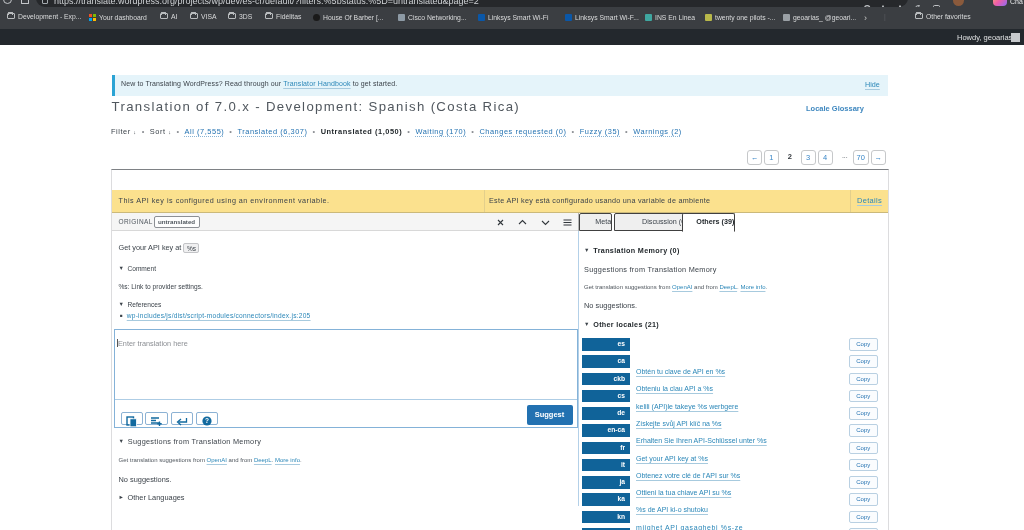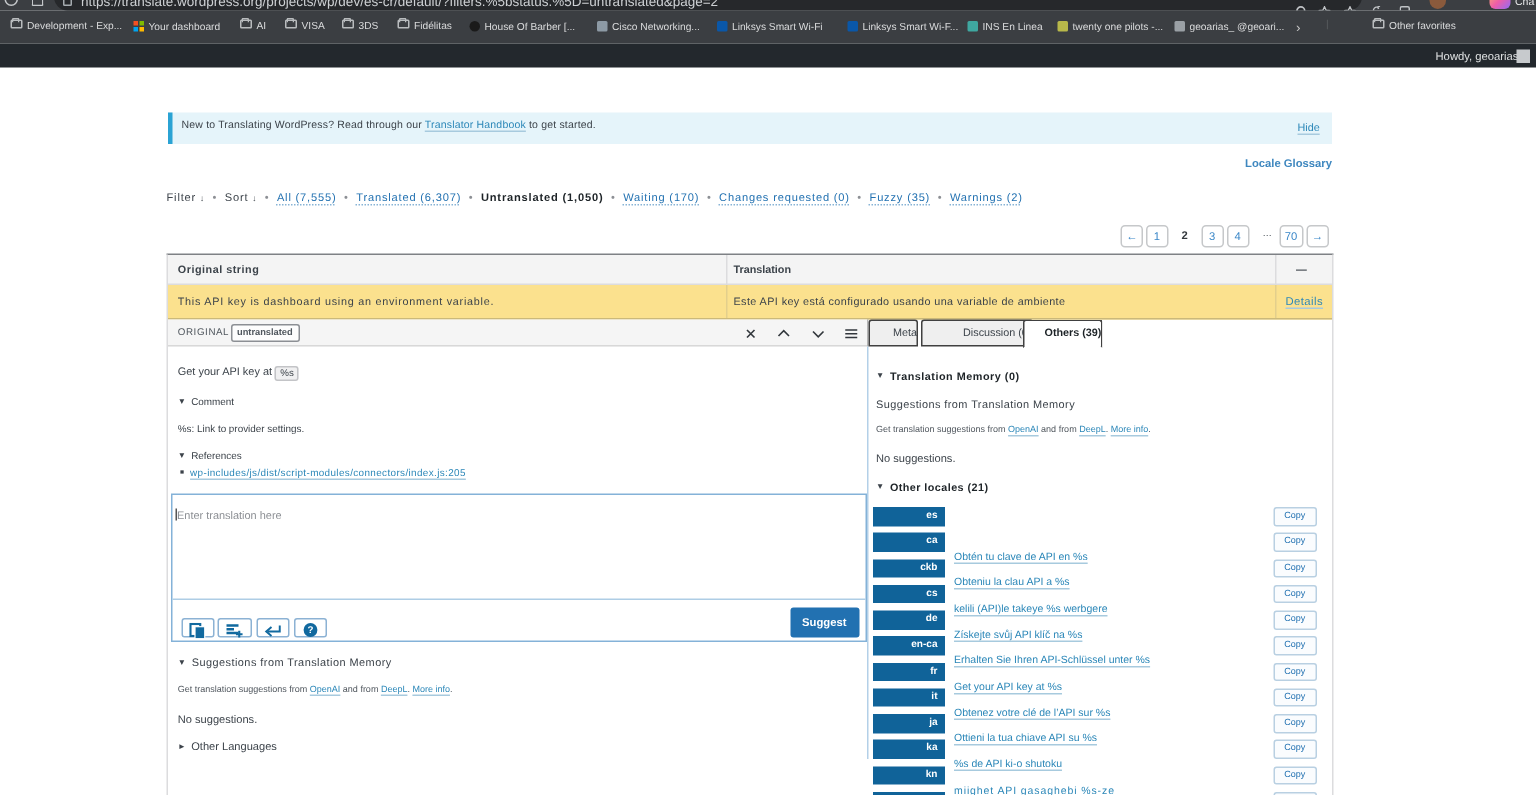--- a/index.html
+++ b/index.html
@@ -102,45 +102,39 @@
 
   <div class="abs" id="adminbar"></div>
   <div class="abs" id="howdy">Howdy, geoarias</div>
   <div class="abs" id="avatar"></div>
 
 
   <div class="abs" id="notice"></div>
   <div class="abs" style="left:121px; top:79.8px; font-size:7px; letter-spacing:0.12px; color:#3c434a;">New to Translating WordPress? Read through our <a class="lnk" href="#">Translator Handbook</a> to get started.</div>
   <div class="abs" style="left:865px; top:79.8px; font-size:7.2px;"><a class="lnk" href="#">Hide</a></div>
 
-  <div class="abs" style="top:103.5px; left:806px; width:82px; text-align:right; font-size:7.5px; font-weight:bold;"><a href="#" style="color:#3e87bf;">Locale Glossary</a></div>
+  <h1 class="abs" id="h1">Translation of 7.0.x - Development: Spanish (Costa Rica)</h1>
+  <div class="abs" style="top:103.5px; left:806px; width:82px; font-size:7.5px; font-weight:bold;"><a href="#" style="color:#3e87bf;">Locale Glossary</a></div>
 
   <div class="abs" id="filters">
     <span>Filter <span style="font-size:5.5px">↓</span></span><span class="sep">•</span><span>Sort <span style="font-size:5.5px">↓</span></span><span class="sep">•</span><a class="blue" href="#">All (7,555)</a><span class="sep">•</span><a class="blue" href="#">Translated (6,307)</a><span class="sep">•</span><span style="font-weight:bold; color:#1d2327;">Untranslated (1,050)</span><span class="sep">•</span><a class="blue" href="#">Waiting (170)</a><span class="sep">•</span><a class="blue" href="#">Changes requested (0)</a><span class="sep">•</span><a class="blue" href="#">Fuzzy (35)</a><span class="sep">•</span><a class="blue" href="#">Warnings (2)</a>
   </div>
 
   <div class="pgbox" style="left:746.8px; width:15.6px;">←</div>
   <div class="pgbox" style="left:763.9px; width:14.7px;">1</div>
   <div class="abs" style="left:787.7px; top:152px; font-size:7.5px; font-weight:bold; color:#32373c;">2</div>
   <div class="pgbox" style="left:800.6px; width:15.1px;">3</div>
   <div class="pgbox" style="left:817.5px; width:15.1px;">4</div>
   <div class="abs" style="left:841.9px; top:152px; font-size:7px; color:#50575e;">...</div>
   <div class="pgbox" style="left:852.8px; width:15.9px;">70</div>
   <div class="pgbox" style="left:870.5px; width:15.6px;">→</div>
 
   <div class="abs" id="tbl">
-    <div class="abs" id="thead">
-      <div class="abs" style="left:6.5px; top:4.5px; font-size:7.2px; letter-spacing:0.35px; font-weight:bold; color:#3c434a;">Original string</div>
-      <div class="abs" style="left:377px; top:4.5px; font-size:7.2px; font-weight:bold; color:#3c434a;">Translation</div>
-      <div class="abs" style="left:752px; top:4.5px; font-size:7.2px; font-weight:bold; color:#3c434a;">—</div>
-      <div class="vline" style="left:372px; top:0; height:20px;"></div>
-      <div class="vline" style="left:738px; top:0; height:20px;"></div>
-    </div>
     <div class="abs" id="yrow">
-      <div class="abs" style="left:6.5px; top:5.5px; font-size:7.2px; letter-spacing:0.5px; color:#3c434a;">This API key is dashboard using an environment variable.</div>
+      <div class="abs" style="left:6.5px; top:5.5px; font-size:7.2px; letter-spacing:0.5px; color:#3c434a;">This API key is configured using an environment variable.</div>
       <div class="abs" style="left:377px; top:5.5px; font-size:7.2px; letter-spacing:0.28px; color:#3c434a;">Este API key está configurado usando una variable de ambiente</div>
       <div class="abs" style="left:745px; top:5.5px; font-size:7.5px; letter-spacing:0.3px;"><a class="lnk" href="#">Details</a></div>
       <div class="vline" style="left:372px; top:0; height:21.5px; background:#e3cf8c;"></div>
       <div class="vline" style="left:738px; top:0; height:21.5px; background:#e3cf8c;"></div>
     </div>
 
     <div class="abs" id="origbar">
       <div class="abs" style="left:6.5px; top:5px; font-size:6.5px; color:#50575e; letter-spacing:0.4px;">ORIGINAL</div>
       <div class="abs" style="left:41.5px; top:2.5px; border:1px solid #8c8f94; border-radius:2px; padding:1.5px 3.5px; font-size:6.2px; font-weight:bold; color:#50575e; background:#fdfdfd;">untranslated</div>
       <svg class="abs" style="left:384.5px; top:5.5px;" width="7" height="7" viewBox="0 0 7 7">

